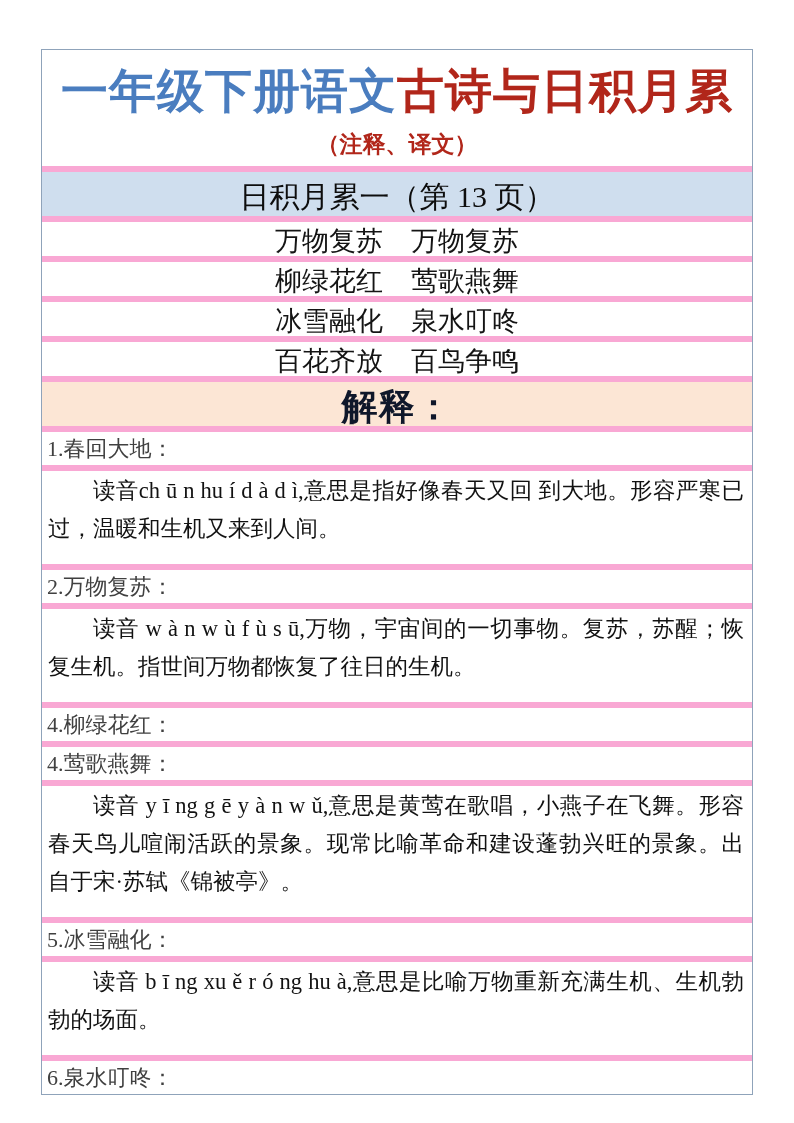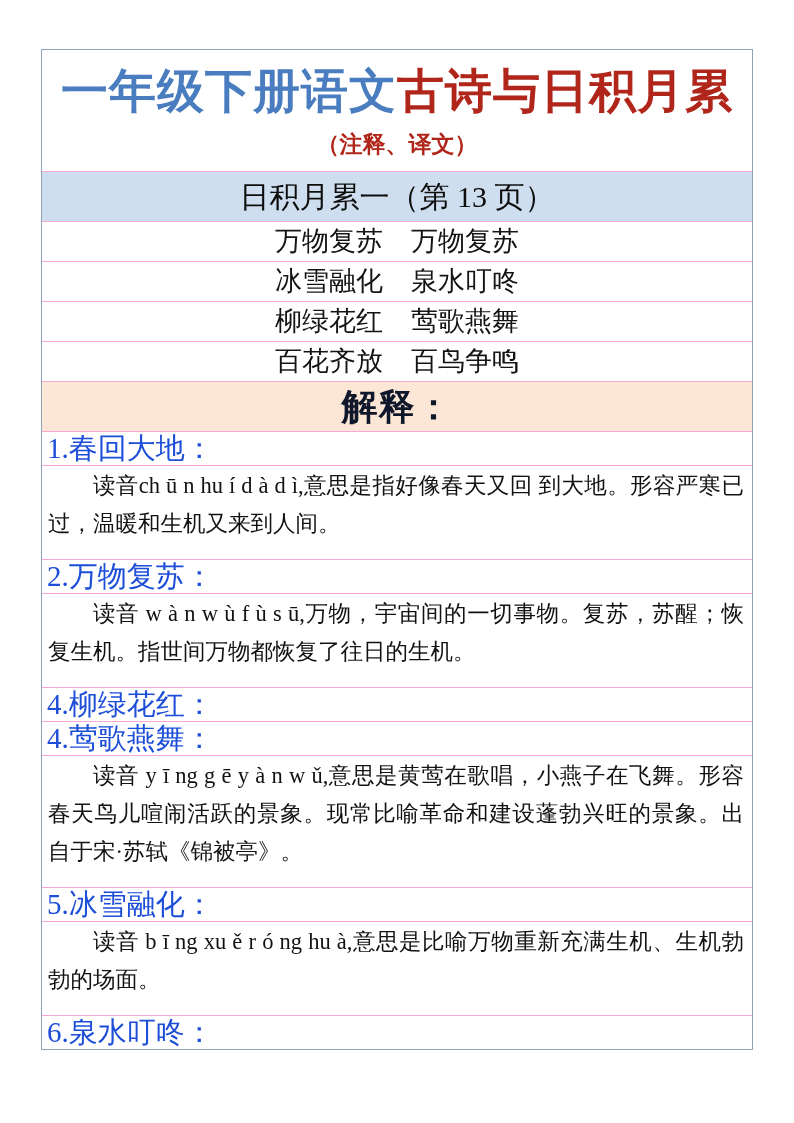--- a/index.html
+++ b/index.html
@@ -16,21 +16,21 @@
     overflow: hidden;
   }
   .sheet {
     position: absolute;
     left: 41px;
     top: 49px;
     width: 712px;
     border: 1px solid #8fa3ba;
     background: #ffffff;
   }
-  .row { border-bottom: 1px solid #f9a8d4; }
+  .row { border-bottom: 6px solid #f9a8d4; }
   .row:last-child { border-bottom: none; }
 
   .title-block {
     height: 122px;
     text-align: center;
     padding-top: 10px;
   }
   .main-title {
     font-size: 47px;
     font-weight: bold;
@@ -76,22 +76,22 @@
     color: #0f172a;
     font-size: 36px;
     font-weight: bold;
     letter-spacing: 1px;
   }
 
   .entry-heading {
     min-height: 33px;
     line-height: 33px;
     padding-left: 5px;
-    font-size: 29px;
-    color: #1d4ed8;
+    font-size: 22px;
+    color: #404040;
   }
   .entry-body {
     font-size: 22.5px;
     color: #121212;
     line-height: 38px;
     padding: 1px 8px 16px 6px;
     text-indent: 2em;
     text-align: justify;
   }
 </style>
@@ -102,22 +102,22 @@
   <div class="sheet">
 
     <div class="row title-block">
       <div class="main-title"><span class="t-blue">一年级下册语文</span><span class="t-red">古诗与日积月累</span></div>
       <div class="sub-title">（注释、译文）</div>
     </div>
 
     <div class="row banner-blue">日积月累一（第 13 页）</div>
 
     <div class="row idiom-row"><span>万物复苏</span><span class="gap"></span><span>万物复苏</span></div>
+    <div class="row idiom-row"><span>柳绿花红</span><span class="gap"></span><span>莺歌燕舞</span></div>
     <div class="row idiom-row"><span>冰雪融化</span><span class="gap"></span><span>泉水叮咚</span></div>
-    <div class="row idiom-row"><span>柳绿花红</span><span class="gap"></span><span>莺歌燕舞</span></div>
     <div class="row idiom-row"><span>百花齐放</span><span class="gap"></span><span>百鸟争鸣</span></div>
 
     <div class="row banner-peach"><span class="explain-text">解释：</span></div>
 
     <div class="row entry-heading">1.春回大地：</div>
     <div class="row entry-body">读音ch ū n hu í d à d ì,意思是指好像春天又回 到大地。形容严寒已过，温暖和生机又来到人间。</div>
 
     <div class="row entry-heading">2.万物复苏：</div>
     <div class="row entry-body">读音 w à n w ù f ù s ū,万物，宇宙间的一切事物。复苏，苏醒；恢复生机。指世间万物都恢复了往日的生机。</div>
 

